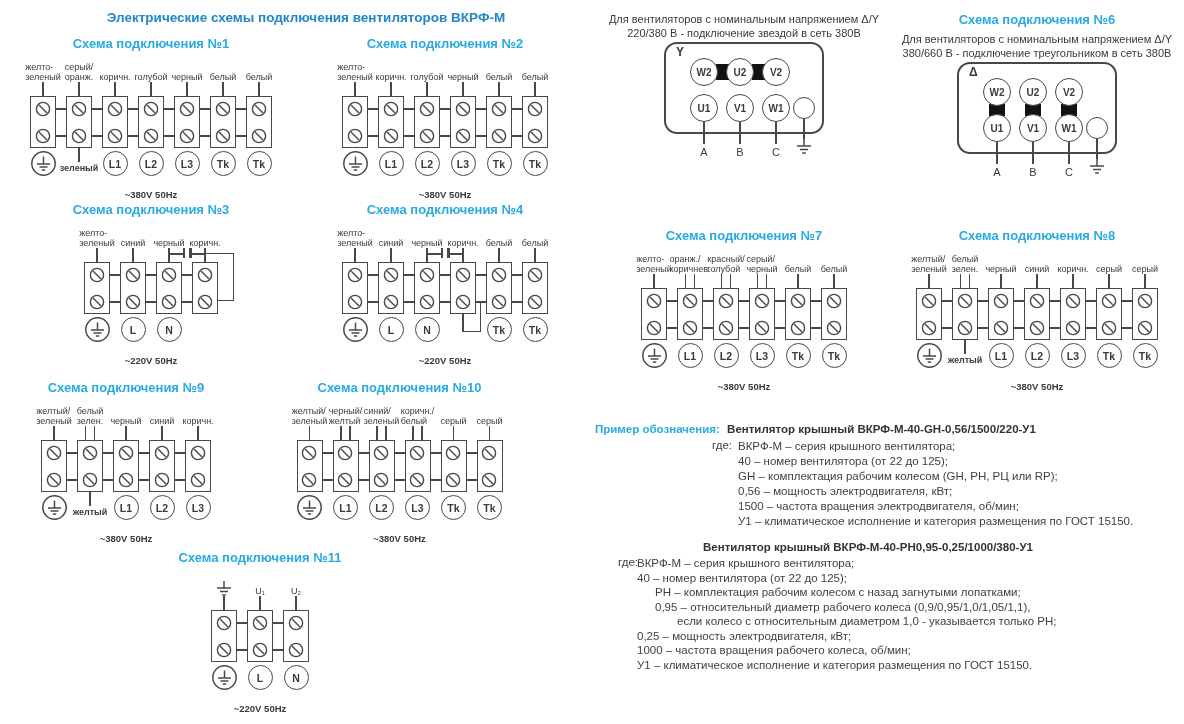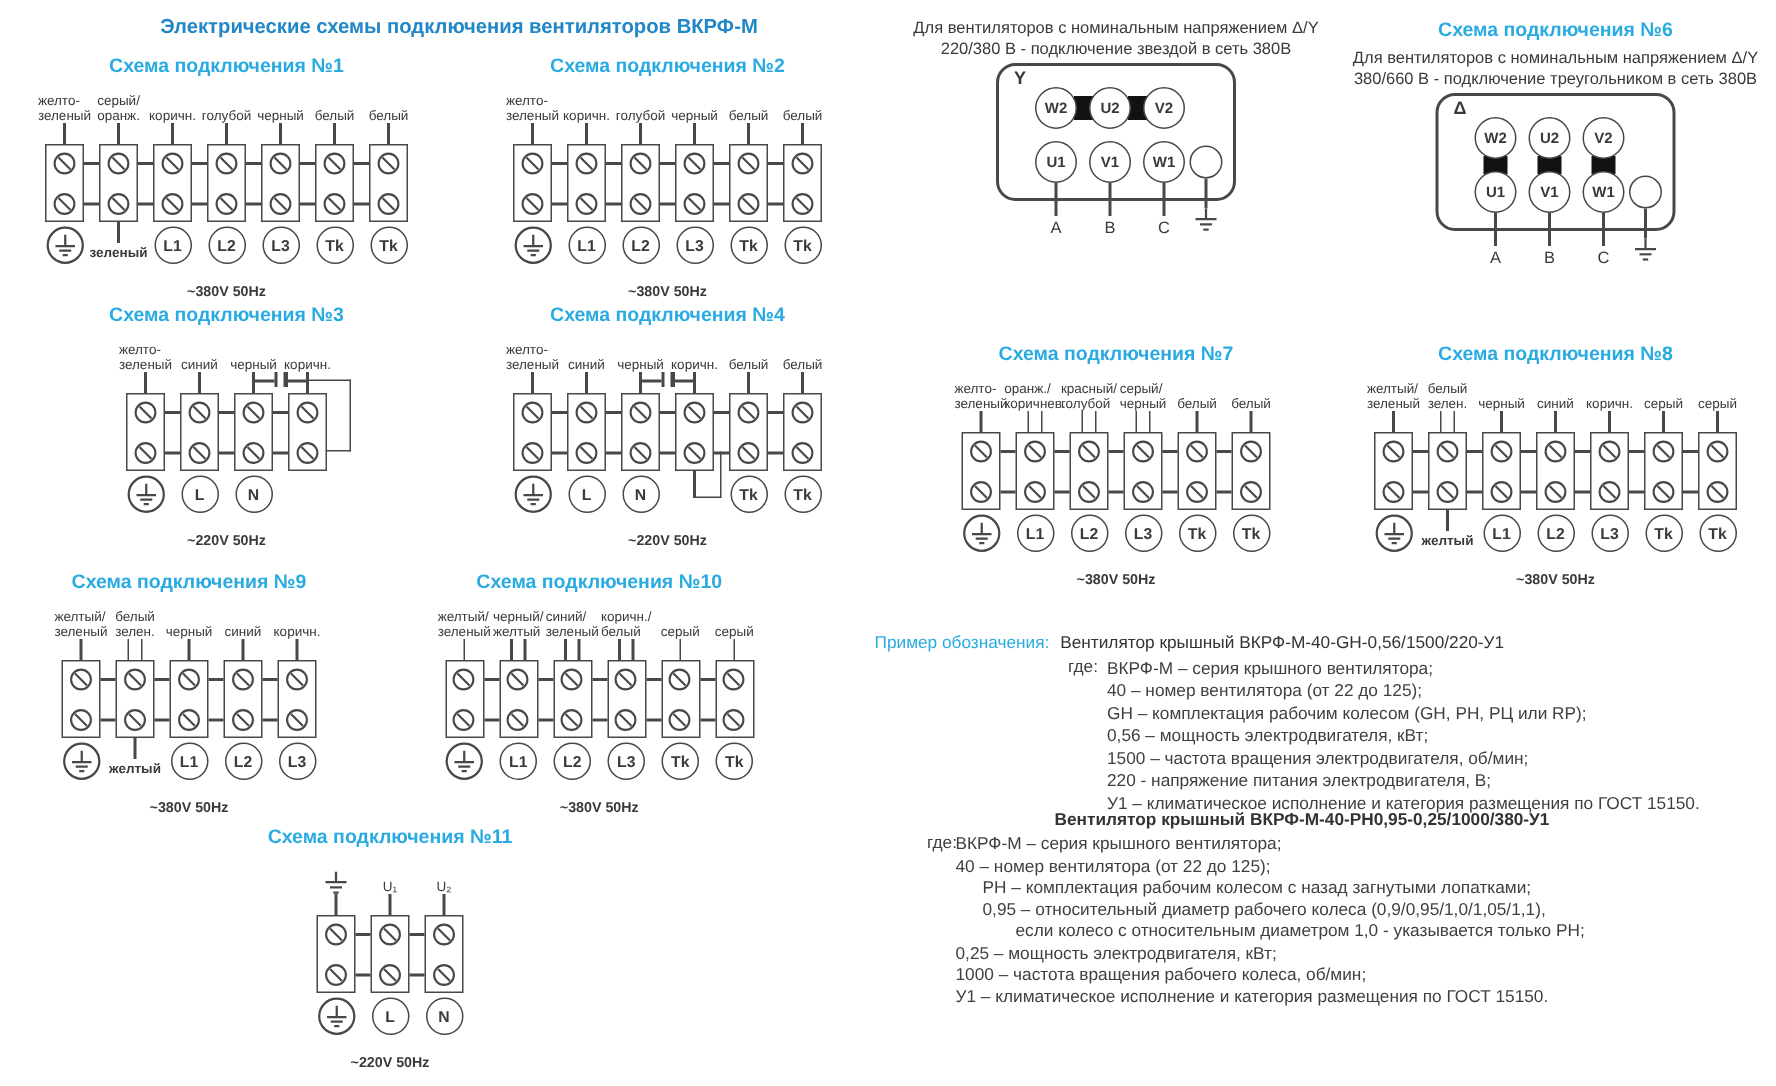--- a/index.html
+++ b/index.html
@@ -28,21 +28,21 @@
 .msub{width:274px;margin:0 auto 2px;text-align:center;font-size:11px;line-height:14px;color:#3a3a3a}
 .boxwrap{position:relative;width:170px;height:128px;margin:2px auto 0}
 .mbox{position:absolute;left:5px;top:0;width:160px;height:92px;border:2px solid #47484a;border-radius:13px;background:#fff}
 .mcorner{position:absolute;left:17px;top:3px;font-size:12px;font-weight:bold;color:#3a3a3a}
 .mcircle{position:absolute;border:1.6px solid #47484a;border-radius:50%;background:#fff;display:flex;align-items:center;justify-content:center;font-size:10px;font-weight:bold;color:#3a3a3a}
 .mbar{position:absolute;background:#121212}
 .mlead{position:absolute;width:1.6px;background:#47484a}
 .mphase{position:absolute;width:14px;text-align:center;font-size:11px;color:#3a3a3a}
 .gsym{position:absolute}
 .example{position:absolute;font-size:11.5px;color:#3f3f3f}
-.ex-head{position:absolute;left:0;top:5px;white-space:nowrap;font-weight:normal}
+.ex-head{position:absolute;left:12px;top:5px;white-space:nowrap;font-weight:bold}
 .ex-label{color:#29abe2}
 .ex-title{color:#333;margin-left:4px}
 .gde{position:absolute}
 .g1{left:129px;top:21px}
 .g2{left:35px;top:138px}
 .ex-lines{position:absolute}
 .b1{left:155px;top:21px;line-height:15px}
 .b2{left:54px;top:138px;line-height:14.5px}
 .ex-title2{position:absolute;left:120px;top:123px;font-weight:bold;color:#333}
 .ind1{padding-left:18px}
@@ -1237,21 +1237,20 @@
       <span class="ex-label">Пример обозначения:</span>
       <span class="ex-title">Вентилятор крышный ВКРФ-М-40-GH-0,56/1500/220-У1</span>
     </div>
     <span class="gde g1">где:</span>
     <div class="ex-lines b1">
         <div>ВКРФ-М – серия крышного вентилятора;</div>
         <div>40 – номер вентилятора (от 22 до 125);</div>
         <div>GH – комплектация рабочим колесом (GH, PH, РЦ или RP);</div>
         <div>0,56 – мощность электродвигателя, кВт;</div>
         <div>1500 – частота вращения электродвигателя, об/мин;</div>
-        <div>220 - напряжение питания электродвигателя, В;</div>
         <div>У1 – климатическое исполнение и категория размещения по ГОСТ 15150.</div>
       </div>
     <div class="ex-title2">Вентилятор крышный ВКРФ-М-40-РН0,95-0,25/1000/380-У1</div>
     <span class="gde g2">где:</span>
     <div class="ex-lines b2">
         <div>ВКРФ-М – серия крышного вентилятора;</div>
         <div>40 – номер вентилятора (от 22 до 125);</div>
         <div class="ind1">РН – комплектация рабочим колесом с назад загнутыми лопатками;</div>
         <div class="ind1">0,95 – относительный диаметр рабочего колеса (0,9/0,95/1,0/1,05/1,1),</div>
         <div class="ind2">если колесо с относительным диаметром 1,0 - указывается только РН;</div>

